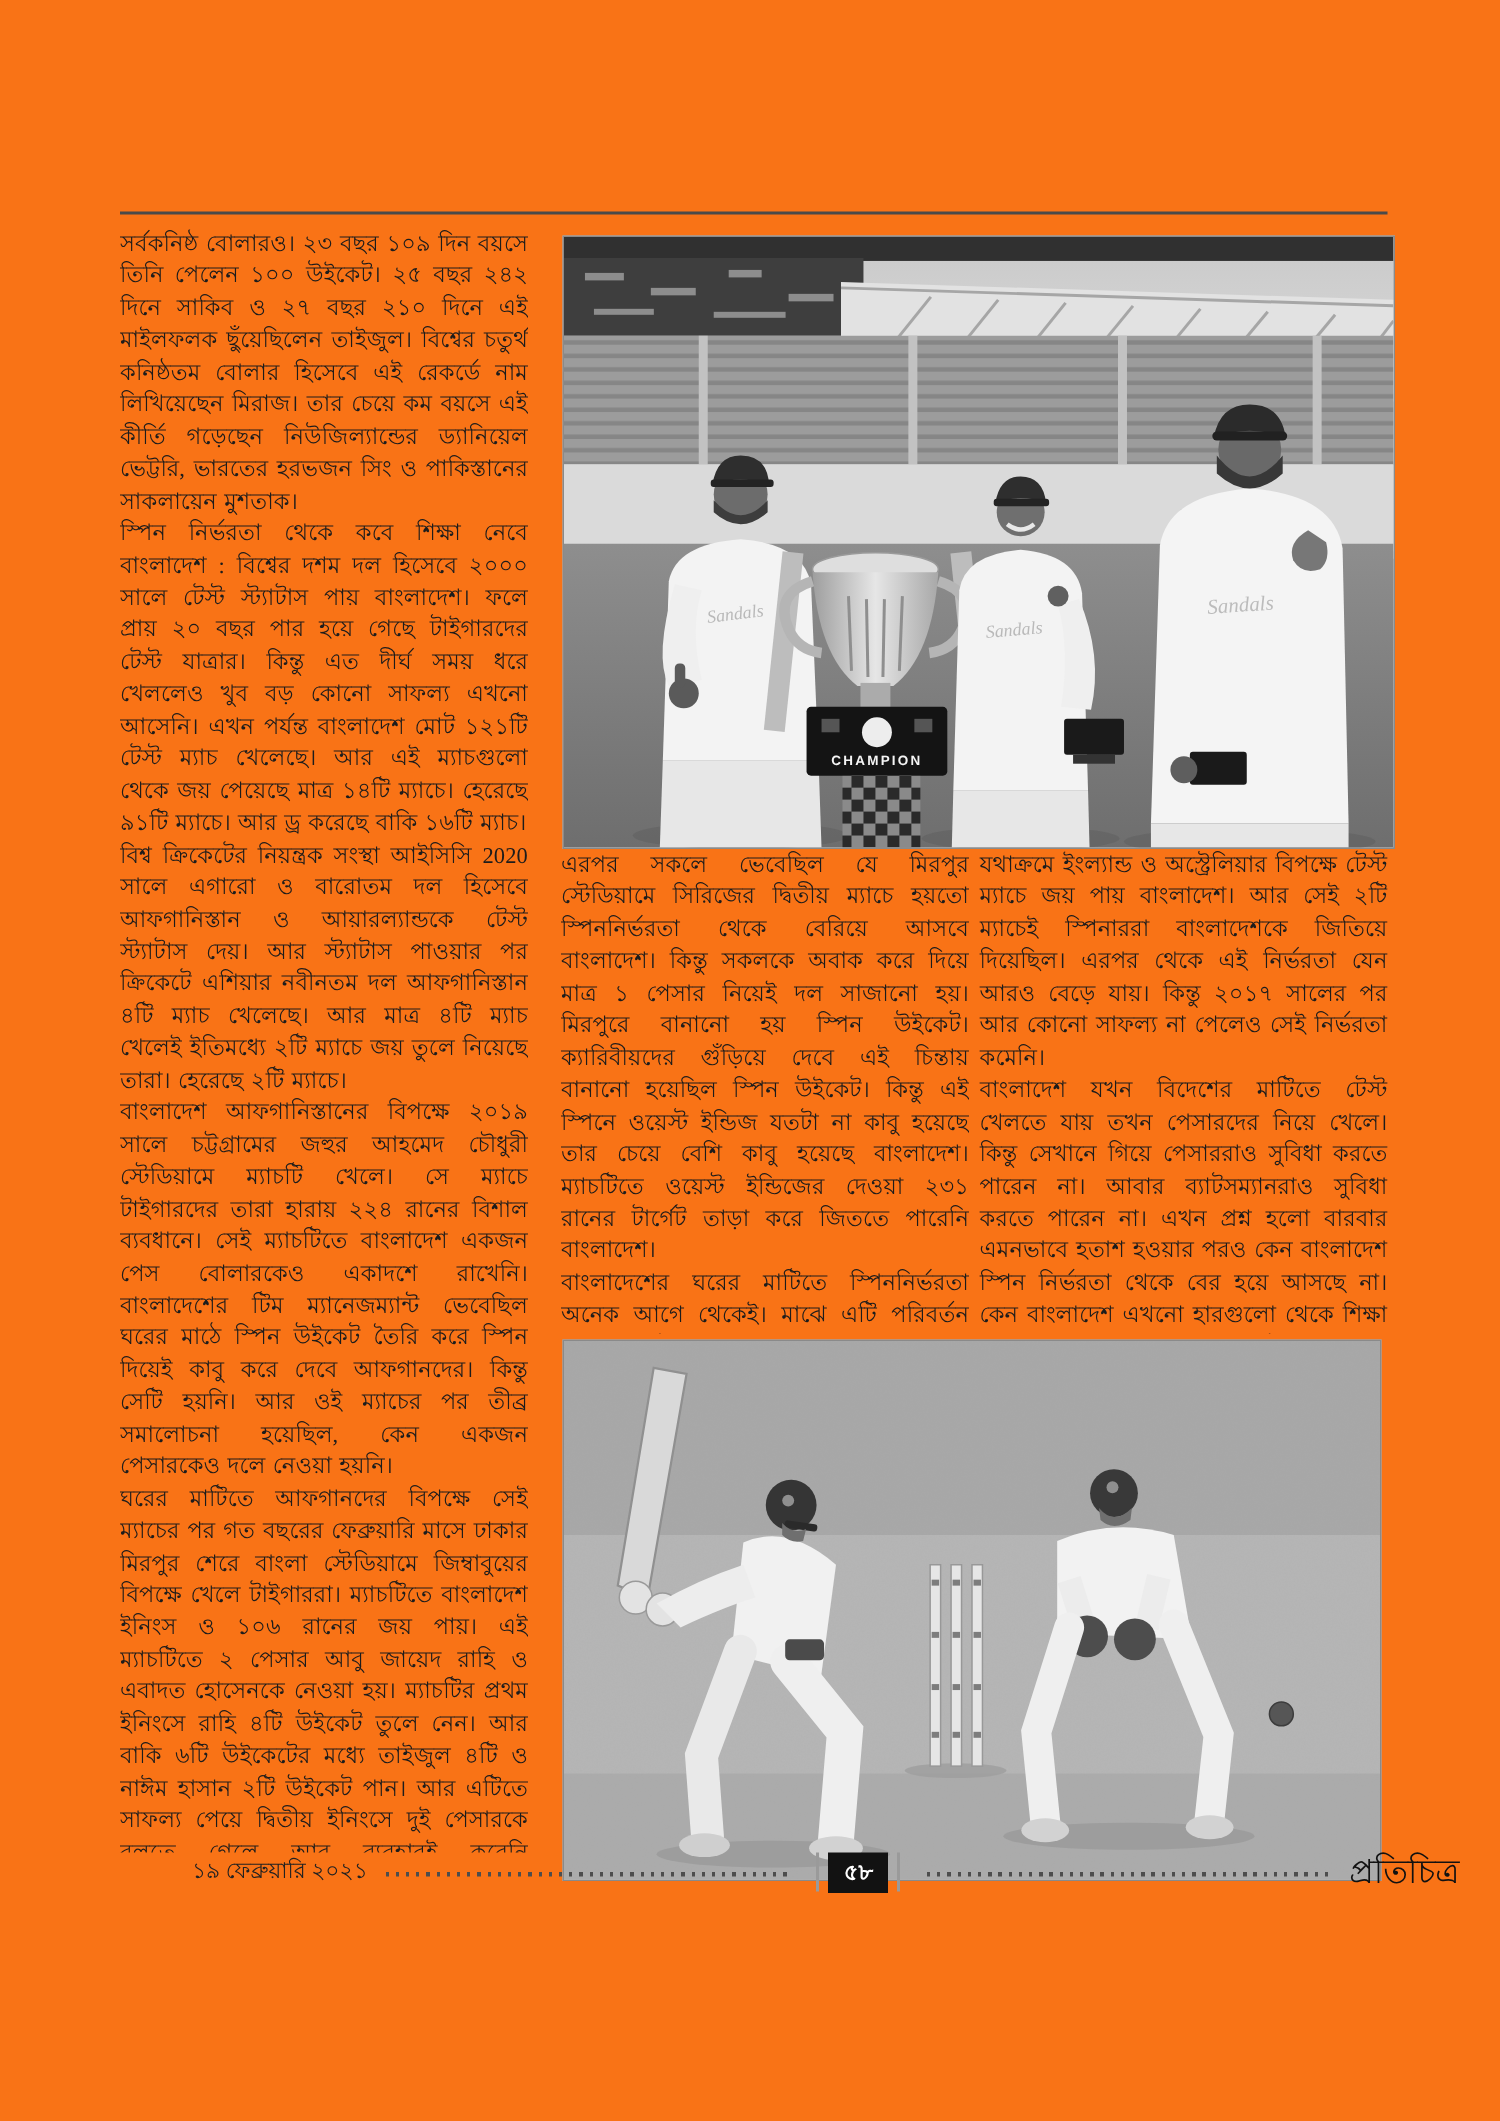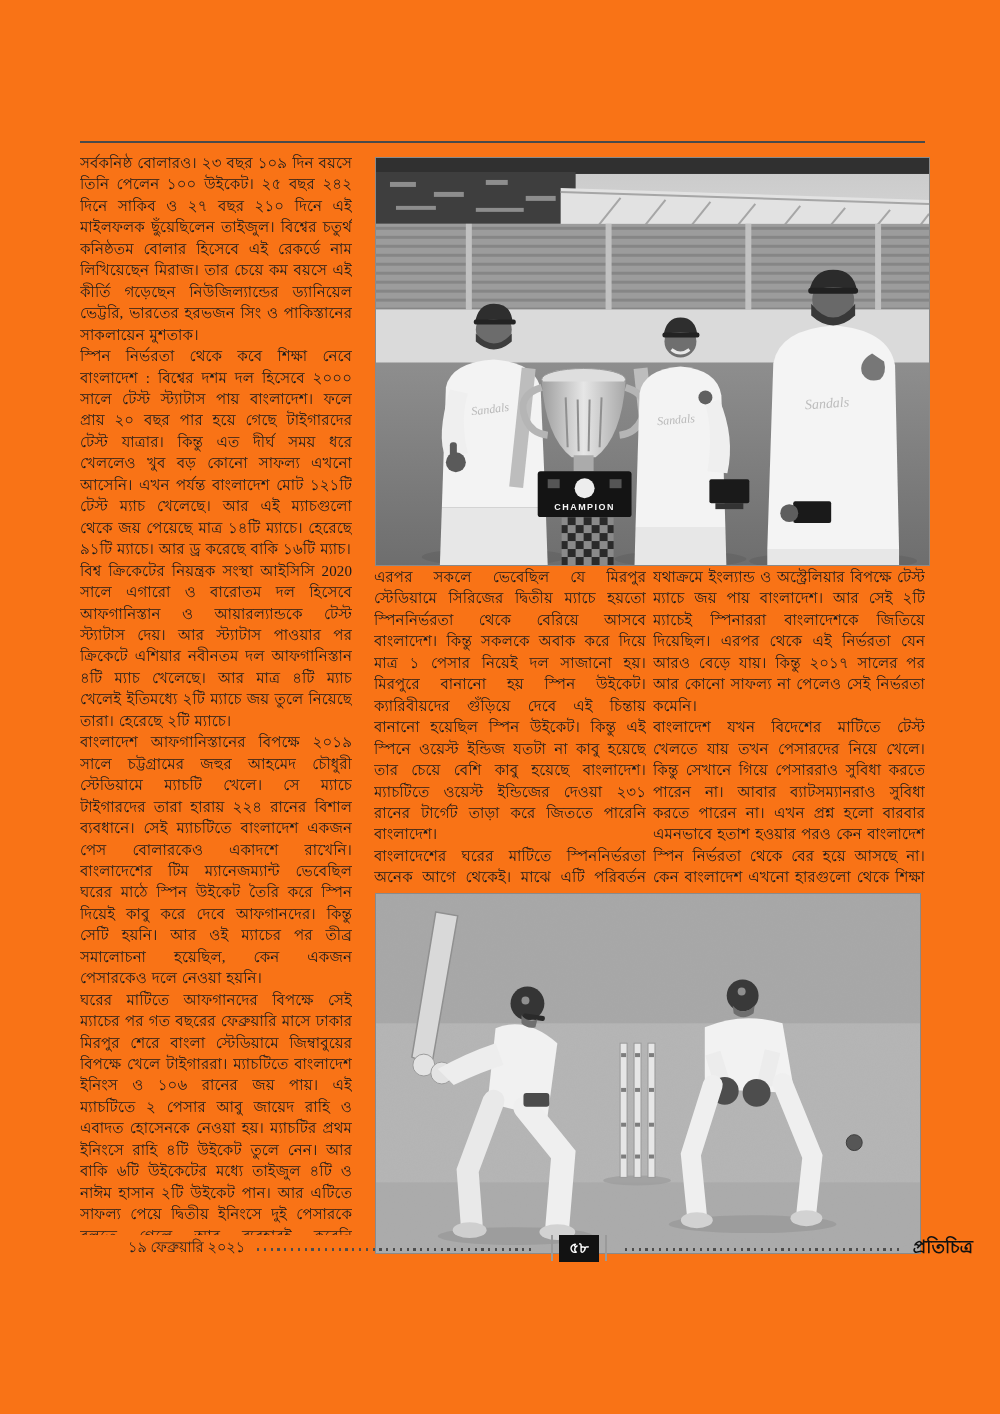--- a/index.html
+++ b/index.html
@@ -21,21 +21,21 @@
   figure{margin:0;padding:0;}
   .photo{position:absolute;border:1px solid #8a8a8a;background:#cfcfcf;box-sizing:border-box;}
   .photo-top{left:375px;top:157px;width:555px;height:409px;}
   .photo-bottom{left:375px;top:893px;width:546px;height:361px;}
   .photo svg{display:block;width:100%;height:100%;}
   .footer{
     position:absolute;left:80px;top:1231px;width:845px;height:34px;
     display:flex;align-items:center;margin-left:48px;
   }
   .footer-date{font-size:14.5px;white-space:nowrap;color:#222;}
-  .footer-brand{font-size:18px;font-weight:bold;white-space:nowrap;color:#111;}
+  .footer-brand{font-size:22px;font-weight:normal;white-space:nowrap;color:#111;}
   .leader{
     flex:1;height:3px;margin:2px 12px 0 12px;
     background-image:repeating-linear-gradient(90deg,#4d4d4d 0 2.2px,transparent 2.2px 6.8px);
   }
   .vbar{width:2px;height:26px;background:#9a9a9a;margin:0 6px;}
   .page-num-box{
     min-width:40px;height:27px;background:#121212;color:#ffffff;
     display:flex;align-items:center;justify-content:center;
     font-size:15px;font-weight:bold;padding:6px 6px;box-sizing:border-box;
   }

